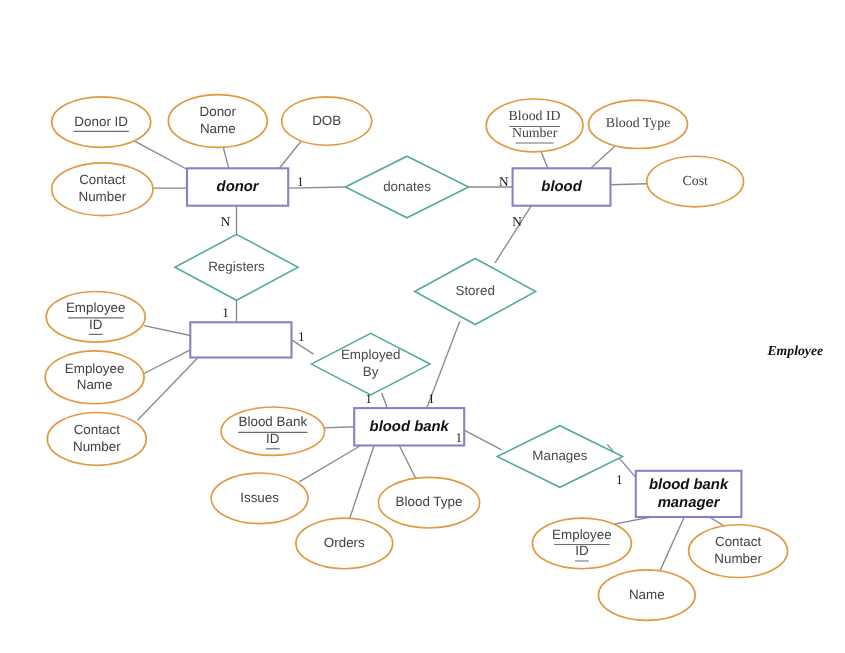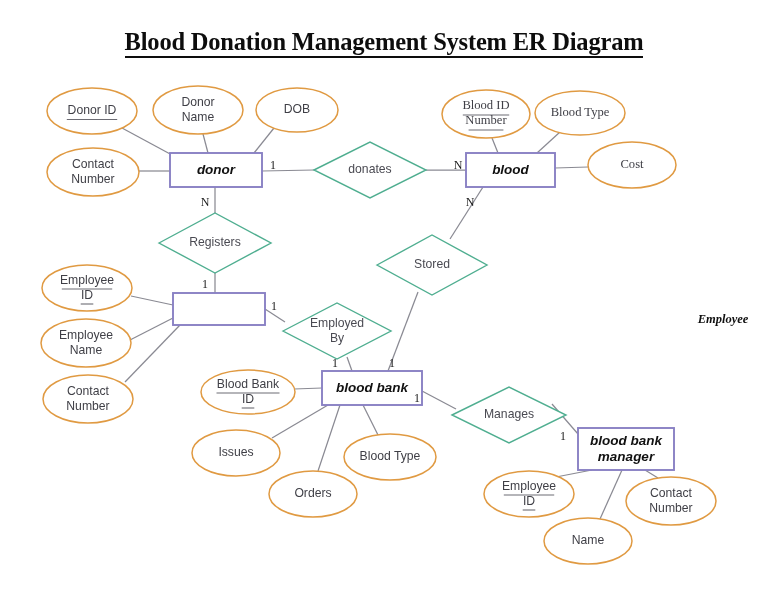--- a/index.html
+++ b/index.html
@@ -103,23 +103,20 @@
   .key-underline {
     stroke: #6c6c74;
     stroke-width: 1.1;
   }
 </style>
 </head>
 <body>
 
 <div id="page">
 
-  <div id="diagram-title">
-    <span class="u">Blood Donation Management System ER Diagram</span>
-  </div>
 
   <svg id="er-canvas" width="768" height="594" viewBox="0 0 768 594">
     <g id="layer-connectors">
         <line x1="122" y1="128" x2="172" y2="155" class="conn"></line>
         <line x1="203" y1="134" x2="208" y2="153" class="conn"></line>
         <line x1="274" y1="128" x2="254" y2="153" class="conn"></line>
         <line x1="139" y1="171" x2="170" y2="171" class="conn"></line>
         <line x1="262" y1="171" x2="314" y2="170" class="conn"></line>
         <line x1="426" y1="170" x2="466" y2="170" class="conn"></line>
         <line x1="492" y1="138" x2="498" y2="153" class="conn"></line>

